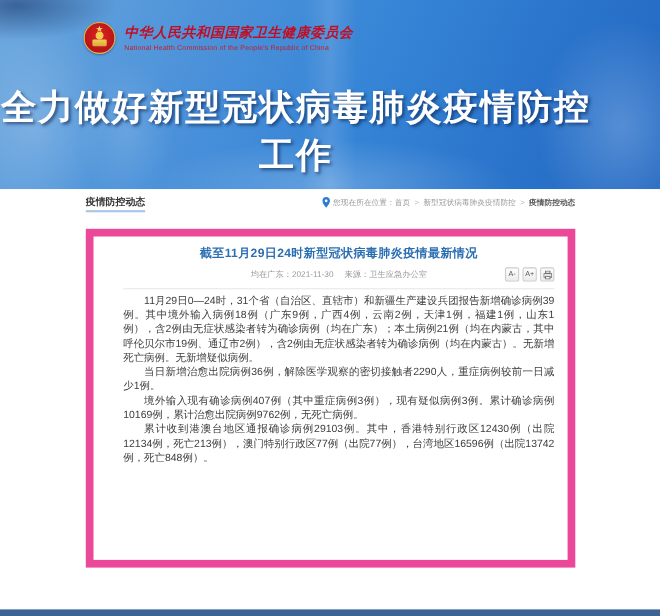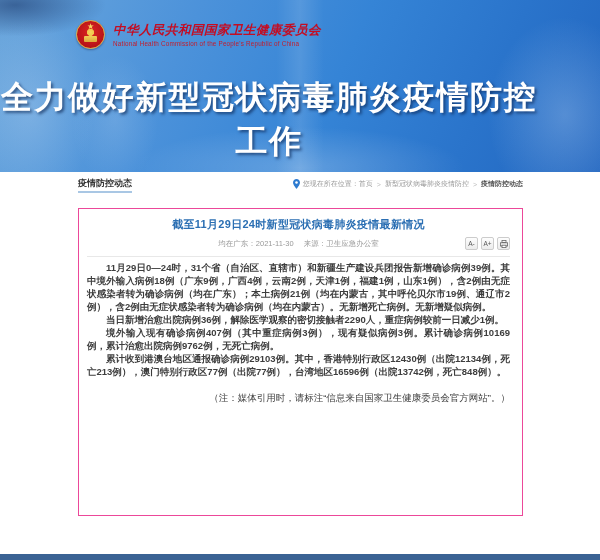--- a/index.html
+++ b/index.html
@@ -39,32 +39,32 @@
   .section-underline { position:absolute; left:78px; top:19px; width:54px; height:2px; background:#a9c7e4; }
   .crumbs { position:absolute; right:77px; top:7px; display:flex; align-items:center;
     font-size:7px; color:#999; white-space:nowrap; }
   .crumbs .pin { width:7px; height:10px; margin-right:3px; }
   .crumbs .sep { margin:0 4px; color:#bbb; }
   .crumb-link { color:#999; cursor:pointer; }
   .crumb-current { color:#555; font-weight:bold; }
 
   
   .card { position:absolute; left:78px; top:208px; width:445px; min-height:308px;
-    background:#fff; border:1px solid #ec4899; padding:0 12px 12px 8px; }
+    background:#fff; border:7px solid #ec4899; padding:0 12px 12px 27px; }
   .a-title { margin-top:8px; text-align:center; color:#2b6fb3; font-size:11px;
     font-weight:bold; letter-spacing:.3px; }
   .meta-row { position:relative; margin-top:5px; height:14px; }
   .meta { text-align:center; font-size:7.5px; color:#999; line-height:14px; }
   .meta .gap { display:inline-block; width:10px; }
   .tools { position:absolute; right:0; top:0; display:flex; }
   .tool-btn { width:13px; height:13px; margin-left:3px; border:1px solid #ccc; border-radius:2px;
     background:linear-gradient(#fdfdfd,#ececec); color:#555; font-size:6.5px; line-height:11px;
     text-align:center; cursor:pointer; display:flex; align-items:center; justify-content:center; }
   .divider { border-top:1px solid #e8e8e8; margin-top:5px; }
-  .body-text { margin-top:4px;font-weight:bold; }
+  .body-text { margin-top:4px; }
   .body-text p { font-size:9.5px; line-height:13px; color:#3d3d3d;
     text-indent:2em; text-align:justify; }
   .note { margin-top:13px; font-size:9.5px; line-height:13px; color:#3d3d3d; text-align:right; }
 
   
   .footer { position:absolute; left:0; bottom:0; width:600px; height:6px; background:#3b6394; }
 </style>
 </head>
 <body>
 
@@ -123,17 +123,16 @@
 
     <div class="divider"></div>
 
     <div class="body-text">
       <p>11月29日0—24时，31个省（自治区、直辖市）和新疆生产建设兵团报告新增确诊病例39例。其中境外输入病例18例（广东9例，广西4例，云南2例，天津1例，福建1例，山东1例），含2例由无症状感染者转为确诊病例（均在广东）；本土病例21例（均在内蒙古，其中呼伦贝尔市19例、通辽市2例），含2例由无症状感染者转为确诊病例（均在内蒙古）。无新增死亡病例。无新增疑似病例。</p>
       <p>当日新增治愈出院病例36例，解除医学观察的密切接触者2290人，重症病例较前一日减少1例。</p>
       <p>境外输入现有确诊病例407例（其中重症病例3例），现有疑似病例3例。累计确诊病例10169例，累计治愈出院病例9762例，无死亡病例。</p>
       <p>累计收到港澳台地区通报确诊病例29103例。其中，香港特别行政区12430例（出院12134例，死亡213例），澳门特别行政区77例（出院77例），台湾地区16596例（出院13742例，死亡848例）。</p>
     </div>
 
-    <div class="note">（注：媒体引用时，请标注“信息来自国家卫生健康委员会官方网站”。）</div>
   </div>
 
   <div class="footer"></div>
 </div>
 
 </body></html>

